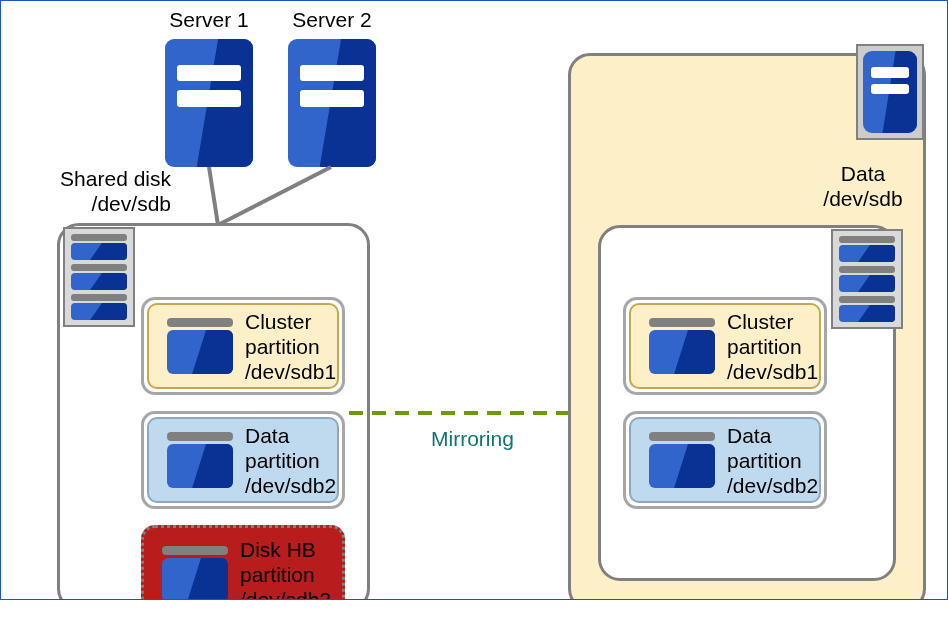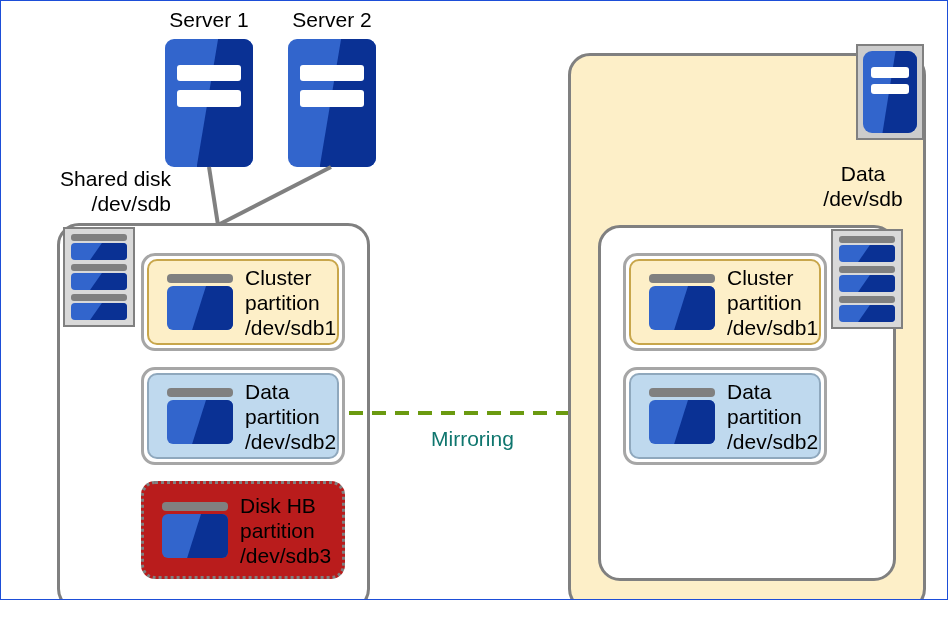--- a/index.html
+++ b/index.html
@@ -105,20 +105,21 @@
     background: #fdefc8;
   }
 
   
   .partition {
     position: absolute;
     border: 3px solid #a6a6a6;
     border-radius: 14px;
     box-sizing: border-box;
     padding: 3px;
+    margin-top: 44px;
   }
   .partition .inner {
     width: 100%;
     height: 100%;
     border-radius: 10px;
     box-sizing: border-box;
     display: flex;
     align-items: center;
     position: relative;
   }

